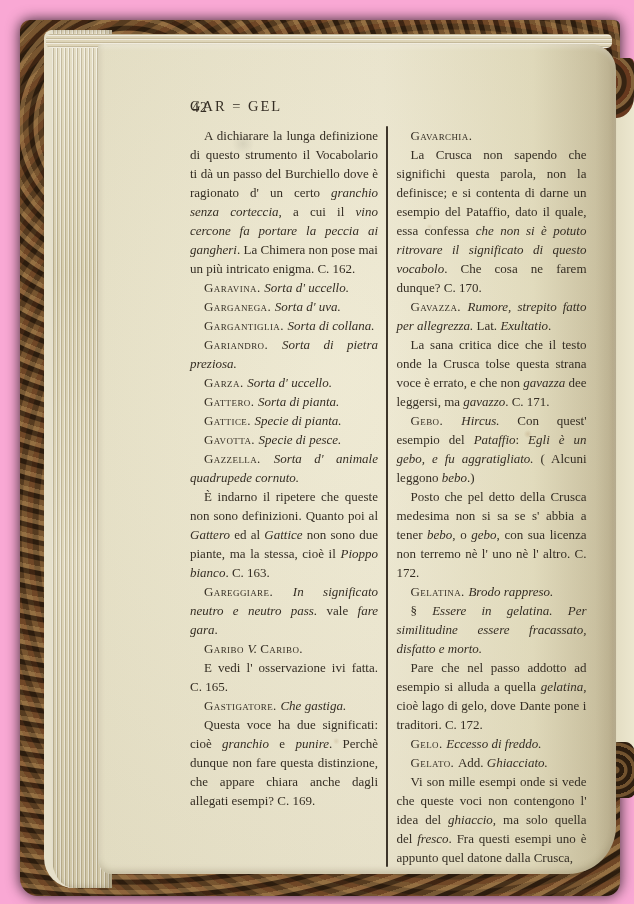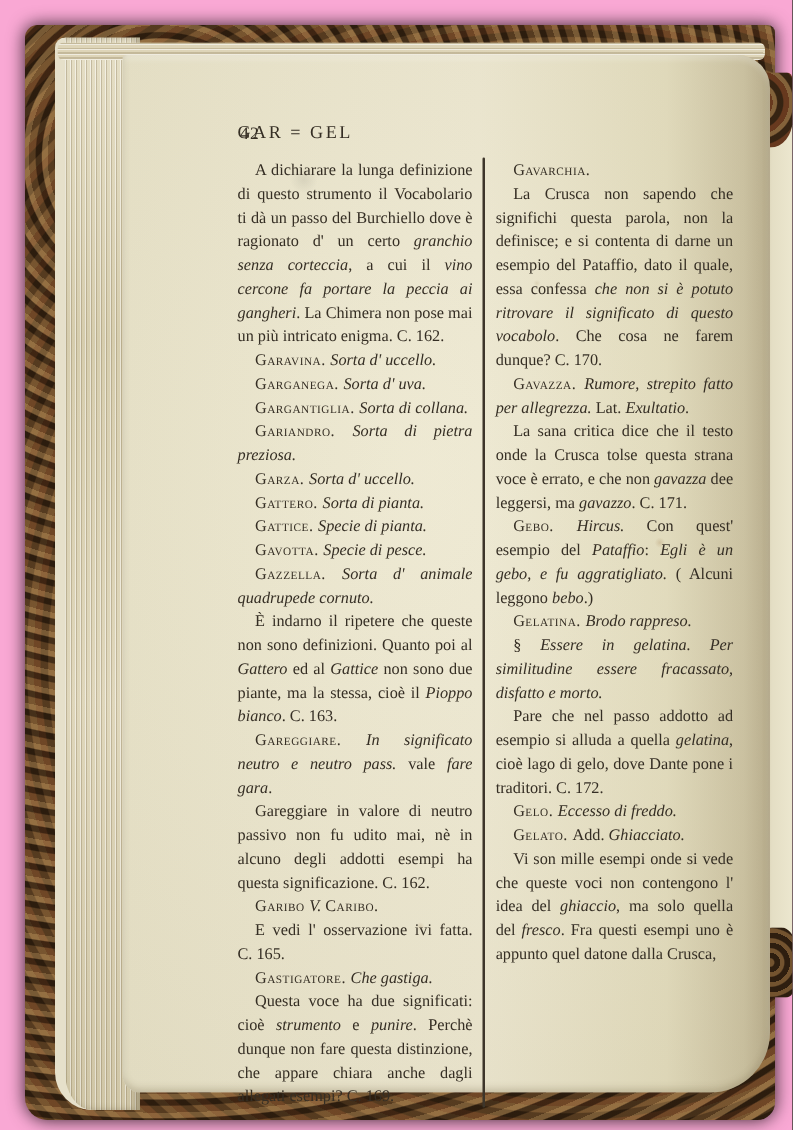--- a/index.html
+++ b/index.html
@@ -104,33 +104,33 @@
             <p><span class="sc">Garganega. </span><span class="i">Sorta d' uva.</span></p>
             <p><span class="sc">Gargantiglia. </span><span class="i">Sorta di collana.</span></p>
             <p><span class="sc">Gariandro. </span><span class="i">Sorta di pietra preziosa.</span></p>
             <p><span class="sc">Garza. </span><span class="i">Sorta d' uccello.</span></p>
             <p><span class="sc">Gattero. </span><span class="i">Sorta di pianta.</span></p>
             <p><span class="sc">Gattice. </span><span class="i">Specie di pianta.</span></p>
             <p><span class="sc">Gavotta. </span><span class="i">Specie di pesce.</span></p>
             <p><span class="sc">Gazzella. </span><span class="i">Sorta d' animale quadrupede cornuto.</span></p>
             <p><span>È indarno il ripetere che queste non sono definizioni. Quanto poi al </span><span class="i">Gattero</span><span> ed al </span><span class="i">Gattice</span><span> non sono due piante, ma la stessa, cioè il </span><span class="i">Pioppo bianco</span><span>. C. 163.</span></p>
             <p><span class="sc">Gareggiare. </span><span class="i">In significato neutro e neutro pass.</span><span> vale </span><span class="i">fare gara</span><span>.</span></p>
-            <p><span>Gareggiare in valore di neutro passivo non fu udito mai, nè in alcuno degli addotti esempi ha questa significazione. C. 162.</span></p>
             <p><span class="sc">Garibo </span><span class="i">V.</span><span> </span><span class="sc">Caribo.</span></p>
             <p><span>E vedi l' osservazione ivi fatta. C. 165.</span></p>
             <p><span class="sc">Gastigatore. </span><span class="i">Che gastiga.</span></p>
-            <p><span>Questa voce ha due significati: cioè </span><span class="i">strumento</span><span> e </span><span class="i">punire</span><span>. Perchè dunque non fare questa distinzione, che appare chiara anche dagli allegati esempi? C. 169.</span></p>
+            <p><span>Questa voce ha due significati: cioè </span><span class="i">granchio</span><span> e </span><span class="i">punire</span><span>. Perchè dunque non fare questa distinzione, che appare chiara anche dagli allegati esempi? C. 169.</span></p>
           </div>
         <div class="divider"></div>
         <div class="col col-right">
             <p><span class="sc">Gavarchia.</span></p>
             <p><span>La Crusca non sapendo che significhi questa parola, non la definisce; e si contenta di darne un esempio del Pataffio, dato il quale, essa confessa </span><span class="i">che non si è potuto ritrovare il significato di questo vocabolo</span><span>. Che cosa ne farem dunque? C. 170.</span></p>
             <p><span class="sc">Gavazza. </span><span class="i">Rumore, strepito fatto per allegrezza.</span><span> Lat. </span><span class="i">Exultatio</span><span>.</span></p>
             <p><span>La sana critica dice che il testo onde la Crusca tolse questa strana voce è errato, e che non </span><span class="i">gavazza</span><span> dee leggersi, ma </span><span class="i">gavazzo</span><span>. C. 171.</span></p>
             <p><span class="sc">Gebo. </span><span class="i">Hircus.</span><span> Con quest' esempio del </span><span class="i">Pataffio</span><span>: </span><span class="i">Egli è un gebo, e fu aggratigliato.</span><span> ( Alcuni leggono </span><span class="i">bebo</span><span>.)</span></p>
+            <p><span>Posto che pel detto della Crusca medesima non si sa se s' abbia a tener </span><span class="i">bebo</span><span>, o </span><span class="i">gebo</span><span>, con sua licenza non terremo nè l' uno nè l' altro. C. 172.</span></p>
             <p><span class="sc">Gelatina. </span><span class="i">Brodo rappreso.</span></p>
             <p><span>§ </span><span class="i">Essere in gelatina. Per similitudine essere fracassato, disfatto e morto.</span></p>
             <p><span>Pare che nel passo addotto ad esempio si alluda a quella </span><span class="i">gelatina</span><span>, cioè lago di gelo, dove Dante pone i traditori. C. 172.</span></p>
             <p><span class="sc">Gelo. </span><span class="i">Eccesso di freddo.</span></p>
             <p><span class="sc">Gelato. </span><span>Add. </span><span class="i">Ghiacciato.</span></p>
             <p><span>Vi son mille esempi onde si vede che queste voci non contengono l' idea del </span><span class="i">ghiaccio</span><span>, ma solo quella del </span><span class="i">fresco</span><span>. Fra questi esempi uno è appunto quel datone dalla Crusca,</span></p>
           </div>
       </div>
     </div>
   </div>

